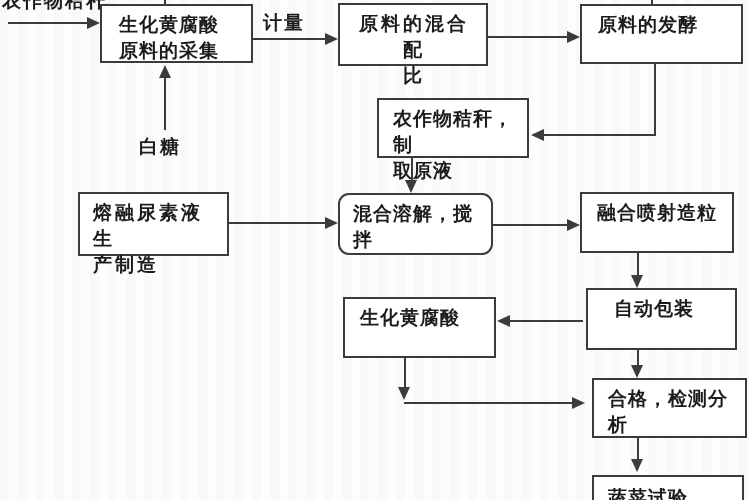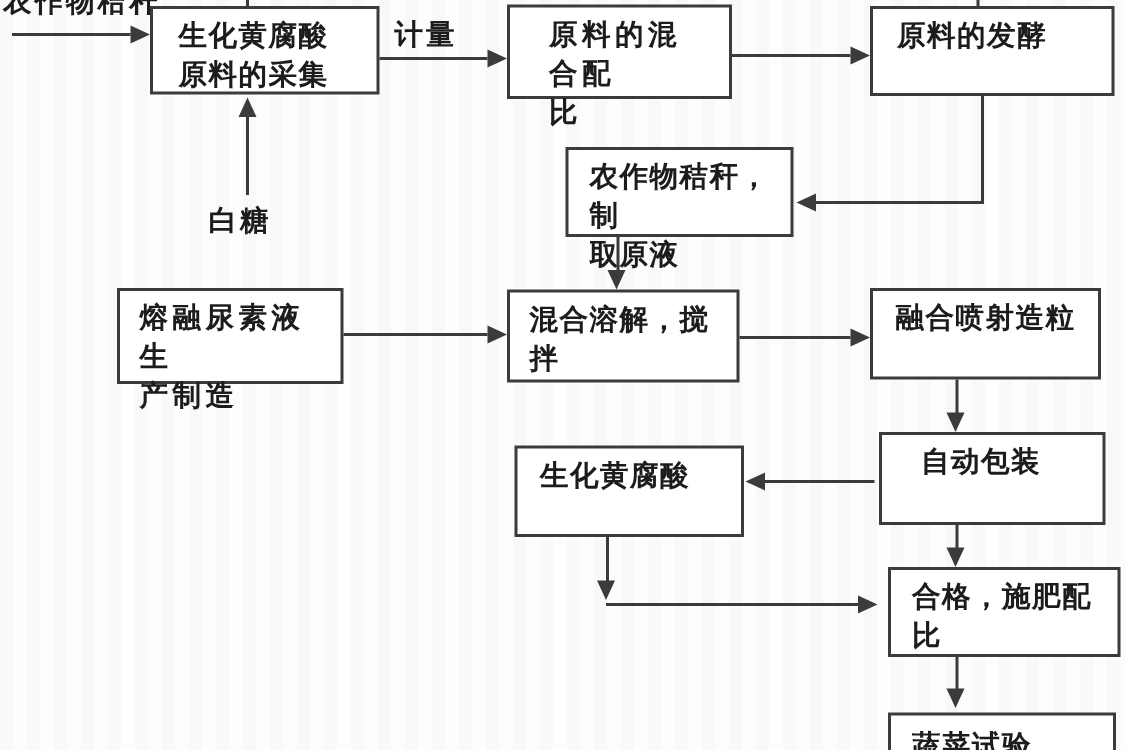--- a/index.html
+++ b/index.html
@@ -21,25 +21,25 @@
   }
   .ln{position:absolute;background:#3b3b3b;}
   .ah{position:absolute;width:0;height:0;}
   .ah-r{border-top:6px solid transparent;border-bottom:6px solid transparent;border-left:13px solid #3b3b3b;}
   .ah-l{border-top:6px solid transparent;border-bottom:6px solid transparent;border-right:13px solid #3b3b3b;}
   .ah-d{border-left:6px solid transparent;border-right:6px solid transparent;border-top:13px solid #3b3b3b;}
   .ah-u{border-left:6px solid transparent;border-right:6px solid transparent;border-bottom:13px solid #3b3b3b;}
 
   
   #n-caiji{left:100px;top:4px;width:153px;height:59px;padding-left:17px;}
-  #n-peibi{left:338px;top:3px;width:150px;height:63px;letter-spacing:3px;padding-left:26px;}
+  #n-peibi{left:338px;top:3px;width:150px;height:63px;letter-spacing:3px;padding-left:14px;text-align:center;}
   #n-fajiao{left:580px;top:4px;width:163px;height:60px;padding-left:16px;}
   #n-guolv{left:377px;top:98px;width:152px;height:60px;padding-left:14px;}
   #n-niaosu{left:78px;top:192px;width:151px;height:64px;letter-spacing:3px;padding-left:13px;}
-  #n-hunhe{left:338px;top:193px;width:155px;height:62px;padding-left:13px;}
+  #n-hunhe{left:338px;top:193px;width:155px;height:62px;padding-left:13px;border-radius:11px;}
   #n-zaoli{left:580px;top:192px;width:154px;height:61px;padding-left:15px;}
   #n-jiance{left:343px;top:297px;width:153px;height:61px;padding-left:15px;}
   #n-baozhuang{left:586px;top:288px;width:151px;height:62px;padding-left:26px;}
   #n-hege{left:592px;top:378px;width:155px;height:60px;padding-left:14px;}
   #n-shucai{left:592px;top:475px;width:152px;height:50px;padding-left:14px;padding-top:7px;}
 
   
   #l-jiegan{left:2px;top:-12px;}
   #l-jiliang{left:263px;top:10px;}
   #l-baitang{left:139px;top:134px;font-family:Liberation Serif, serif;}
@@ -57,21 +57,21 @@
 比</div>
 <div class="box" id="n-fajiao">原料的发酵</div>
 <div class="box" id="n-guolv">农作物秸秆，制
 取原液</div>
 <div class="box" id="n-niaosu">熔融尿素液生
 产制造</div>
 <div class="box" id="n-hunhe">混合溶解，搅拌</div>
 <div class="box" id="n-zaoli">融合喷射造粒</div>
 <div class="box" id="n-jiance">生化黄腐酸</div>
 <div class="box" id="n-baozhuang">自动包装</div>
-<div class="box" id="n-hege">合格，施肥配比</div>
+<div class="box" id="n-hege">合格，检测分析</div>
 <div class="box" id="n-shucai">蔬菜试验</div>
 
 <div class="ln" style="left:8px;top:22px;width:79px;height:2px;"></div>
 <div class="ah ah-r" style="left:87px;top:17px;"></div>
 
 <div class="ln" style="left:164px;top:0;width:2px;height:4px;"></div>
 
 <div class="ln" style="left:253px;top:38px;width:72px;height:2px;"></div>
 <div class="ah ah-r" style="left:325px;top:33px;"></div>
 

